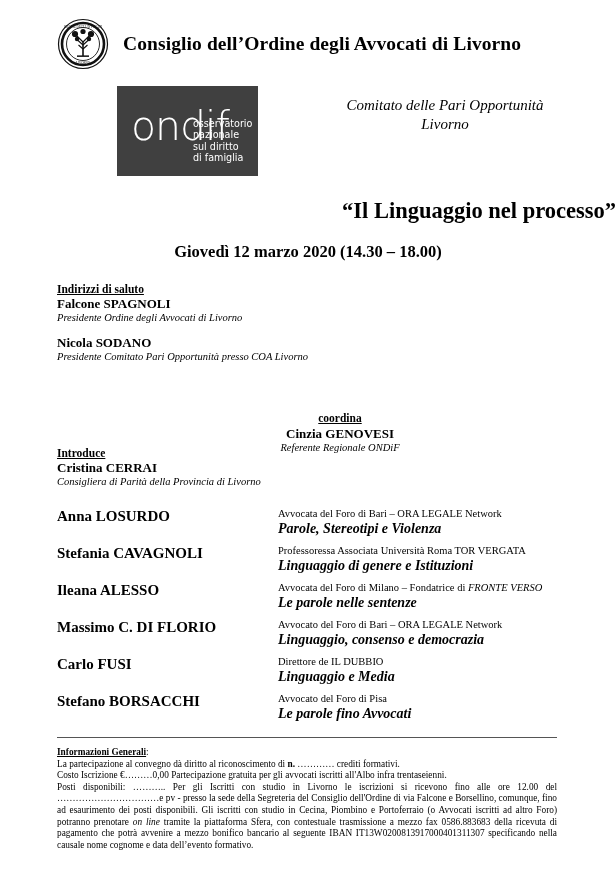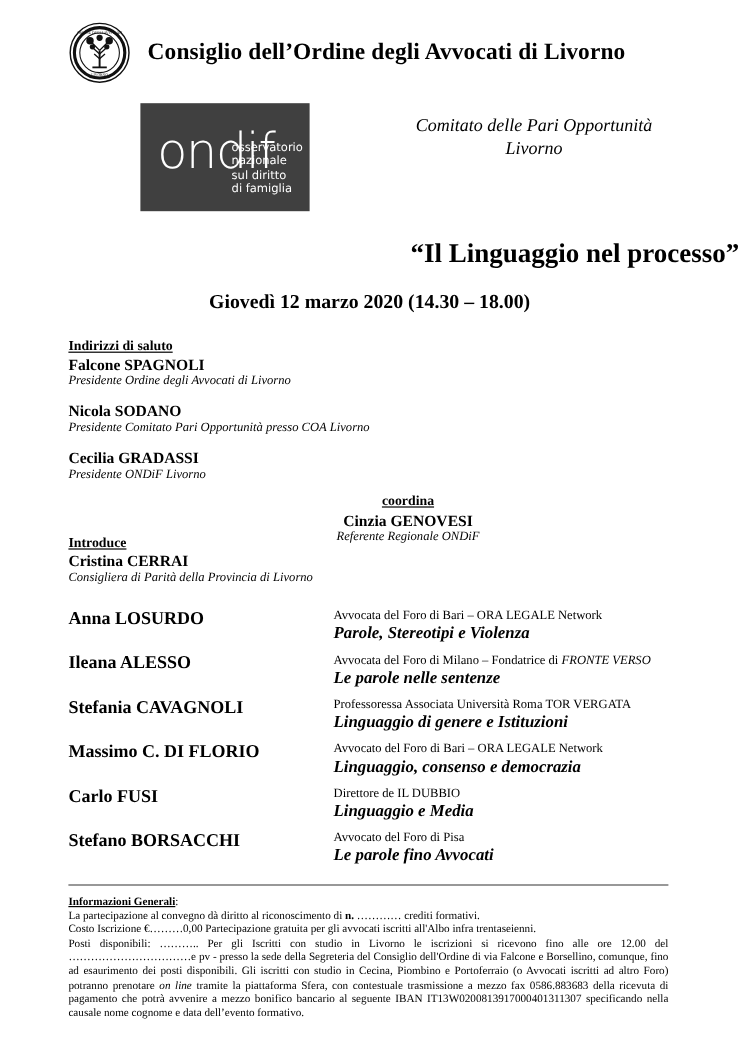--- a/index.html
+++ b/index.html
@@ -257,24 +257,20 @@
     <div>
       <div class="person-name">Falcone SPAGNOLI</div>
       <div class="person-role">Presidente Ordine degli Avvocati di Livorno</div>
     </div>
     <div class="gap"></div>
     <div>
       <div class="person-name">Nicola SODANO</div>
       <div class="person-role">Presidente Comitato Pari Opportunità presso COA Livorno</div>
     </div>
     <div class="gap"></div>
-    <div>
-      <div class="person-name">Cecilia GRADASSI</div>
-      <div class="person-role">Presidente ONDiF Livorno</div>
-    </div>
   </div>
 
   <div class="coordina">
     <div><span class="sec-label">coordina</span></div>
     <div class="person-name">Cinzia GENOVESI</div>
     <div class="person-role">Referente Regionale ONDiF</div>
   </div>
 
   <div class="introduce">
     <div class="sec-label">Introduce</div>
@@ -286,32 +282,32 @@
 
     <div class="speaker">
       <div class="sp-name">Anna LOSURDO</div>
       <div class="sp-right">
         <div class="sp-affil"><span>Avvocata del Foro di Bari – ORA LEGALE Network</span><span class="ital"></span></div>
         <div class="sp-topic">Parole, Stereotipi e Violenza</div>
       </div>
     </div>
 
     <div class="speaker">
+      <div class="sp-name">Stefania CAVAGNOLI</div>
+      <div class="sp-right">
+        <div class="sp-affil"><span>Professoressa Associata Università Roma TOR VERGATA</span><span class="ital"></span></div>
+        <div class="sp-topic">Linguaggio di genere e Istituzioni</div>
+      </div>
+    </div>
+
+    <div class="speaker">
       <div class="sp-name">Ileana ALESSO</div>
       <div class="sp-right">
         <div class="sp-affil"><span>Avvocata del Foro di Milano – Fondatrice di </span><span class="ital">FRONTE VERSO</span></div>
         <div class="sp-topic">Le parole nelle sentenze</div>
-      </div>
-    </div>
-
-    <div class="speaker">
-      <div class="sp-name">Stefania CAVAGNOLI</div>
-      <div class="sp-right">
-        <div class="sp-affil"><span>Professoressa Associata Università Roma TOR VERGATA</span><span class="ital"></span></div>
-        <div class="sp-topic">Linguaggio di genere e Istituzioni</div>
       </div>
     </div>
 
     <div class="speaker">
       <div class="sp-name">Massimo C. DI FLORIO</div>
       <div class="sp-right">
         <div class="sp-affil"><span>Avvocato del Foro di Bari – ORA LEGALE Network</span><span class="ital"></span></div>
         <div class="sp-topic">Linguaggio, consenso e democrazia</div>
       </div>
     </div>

